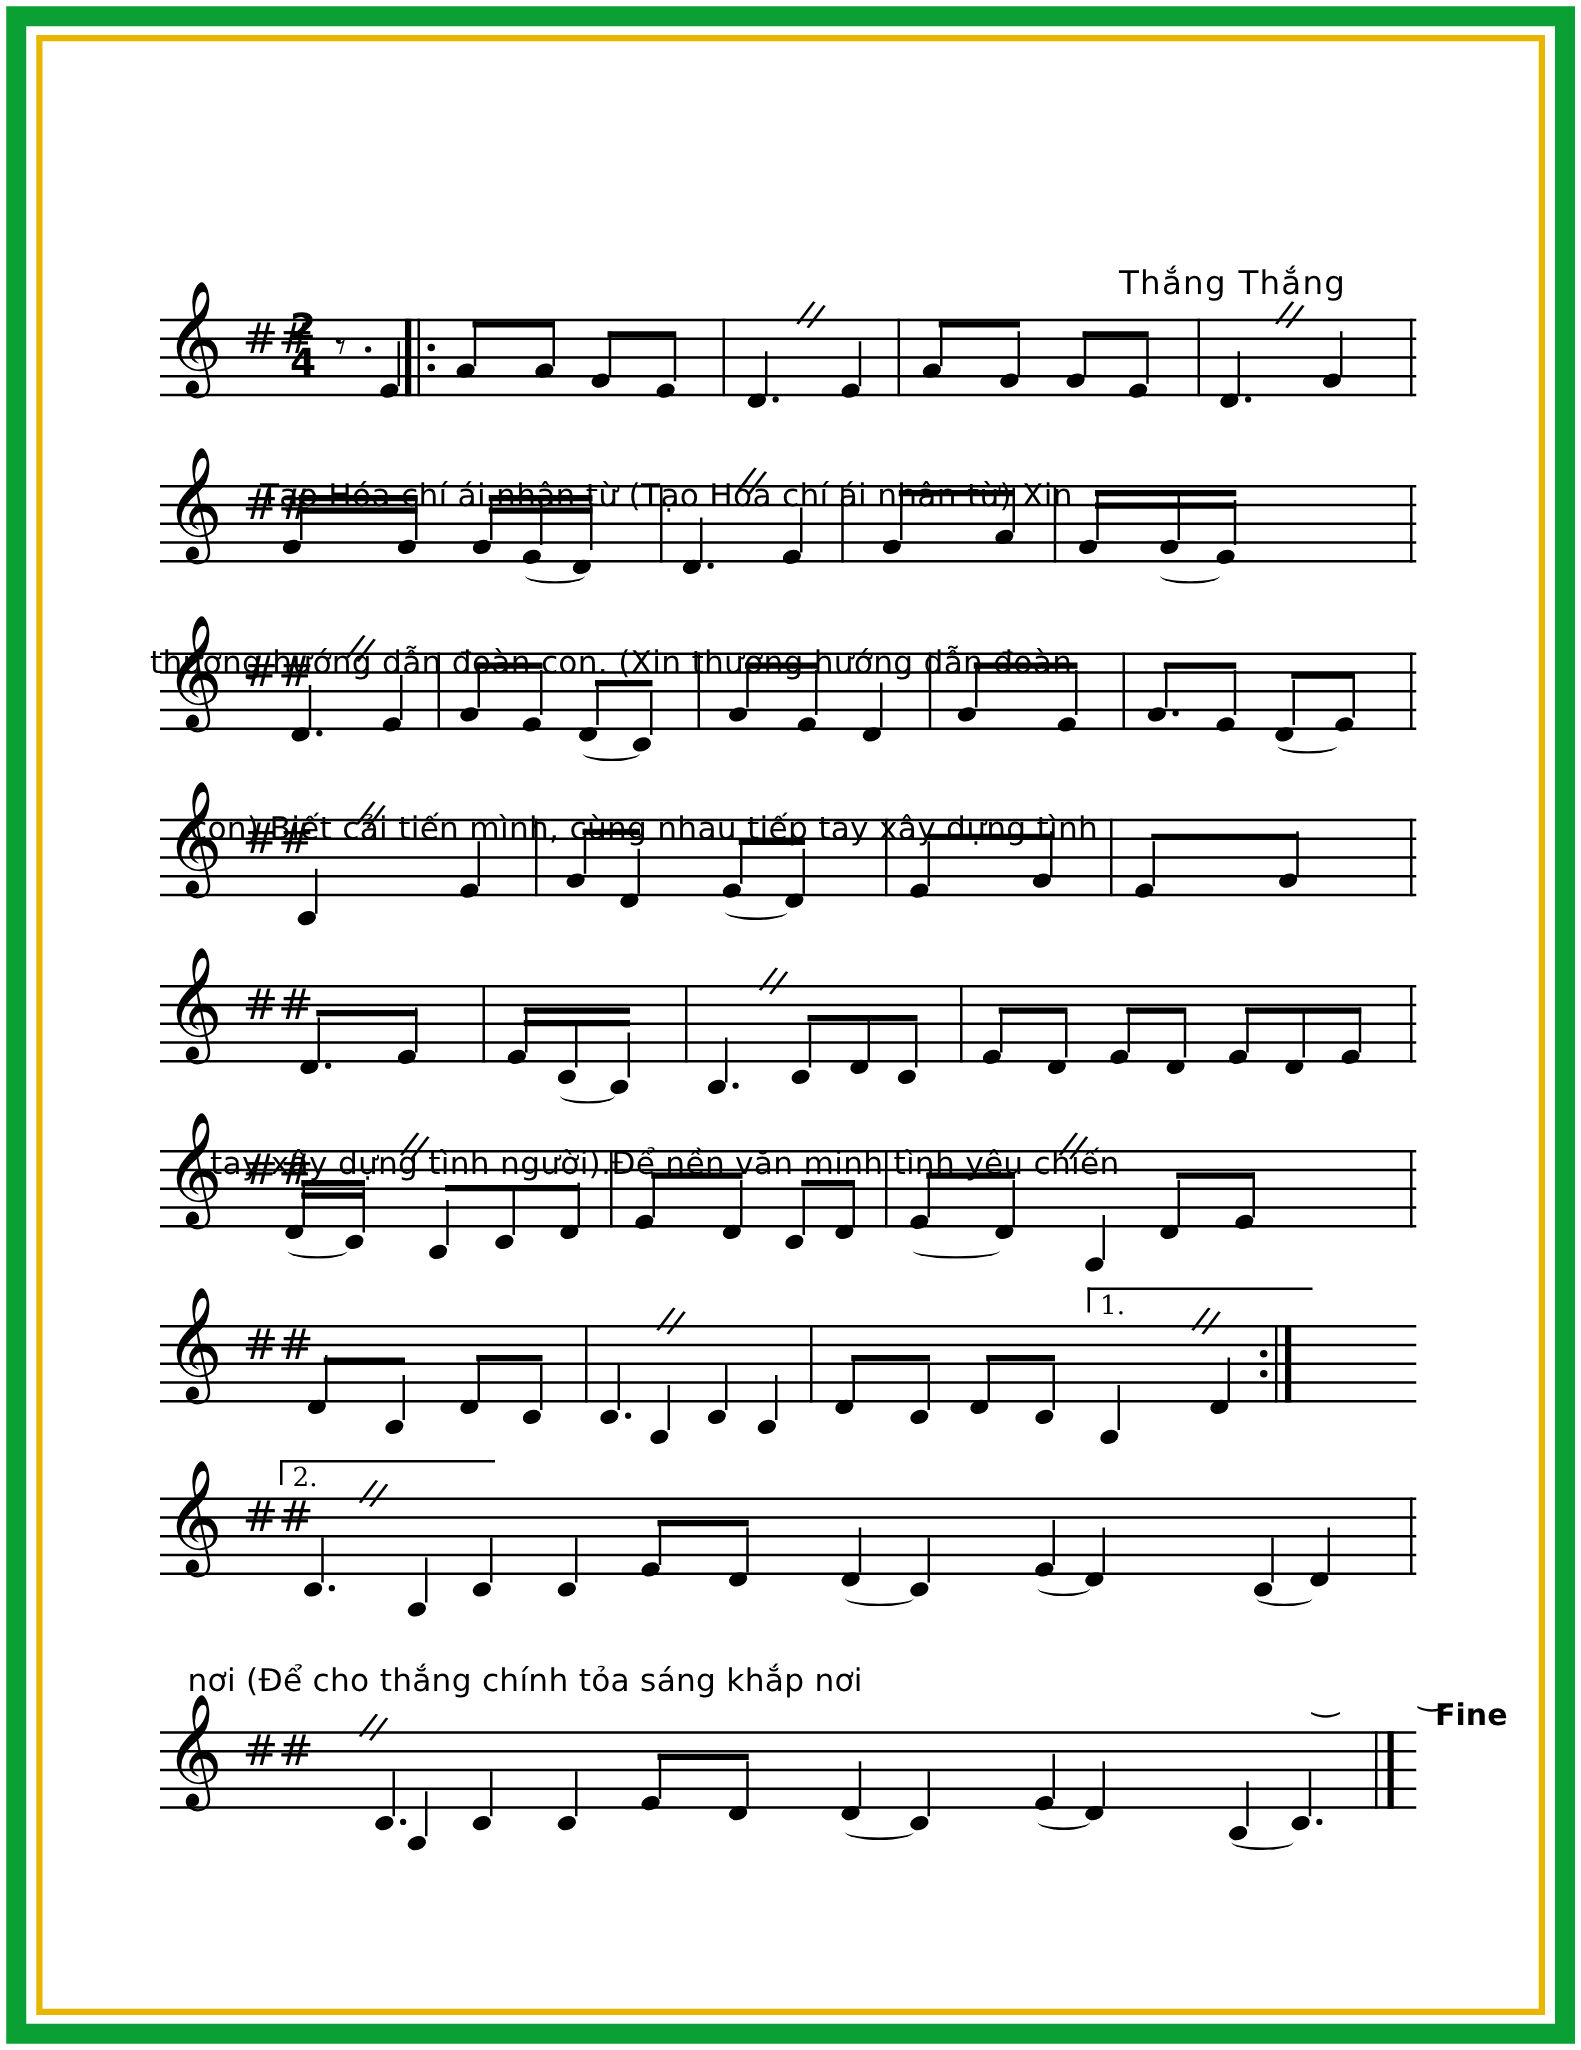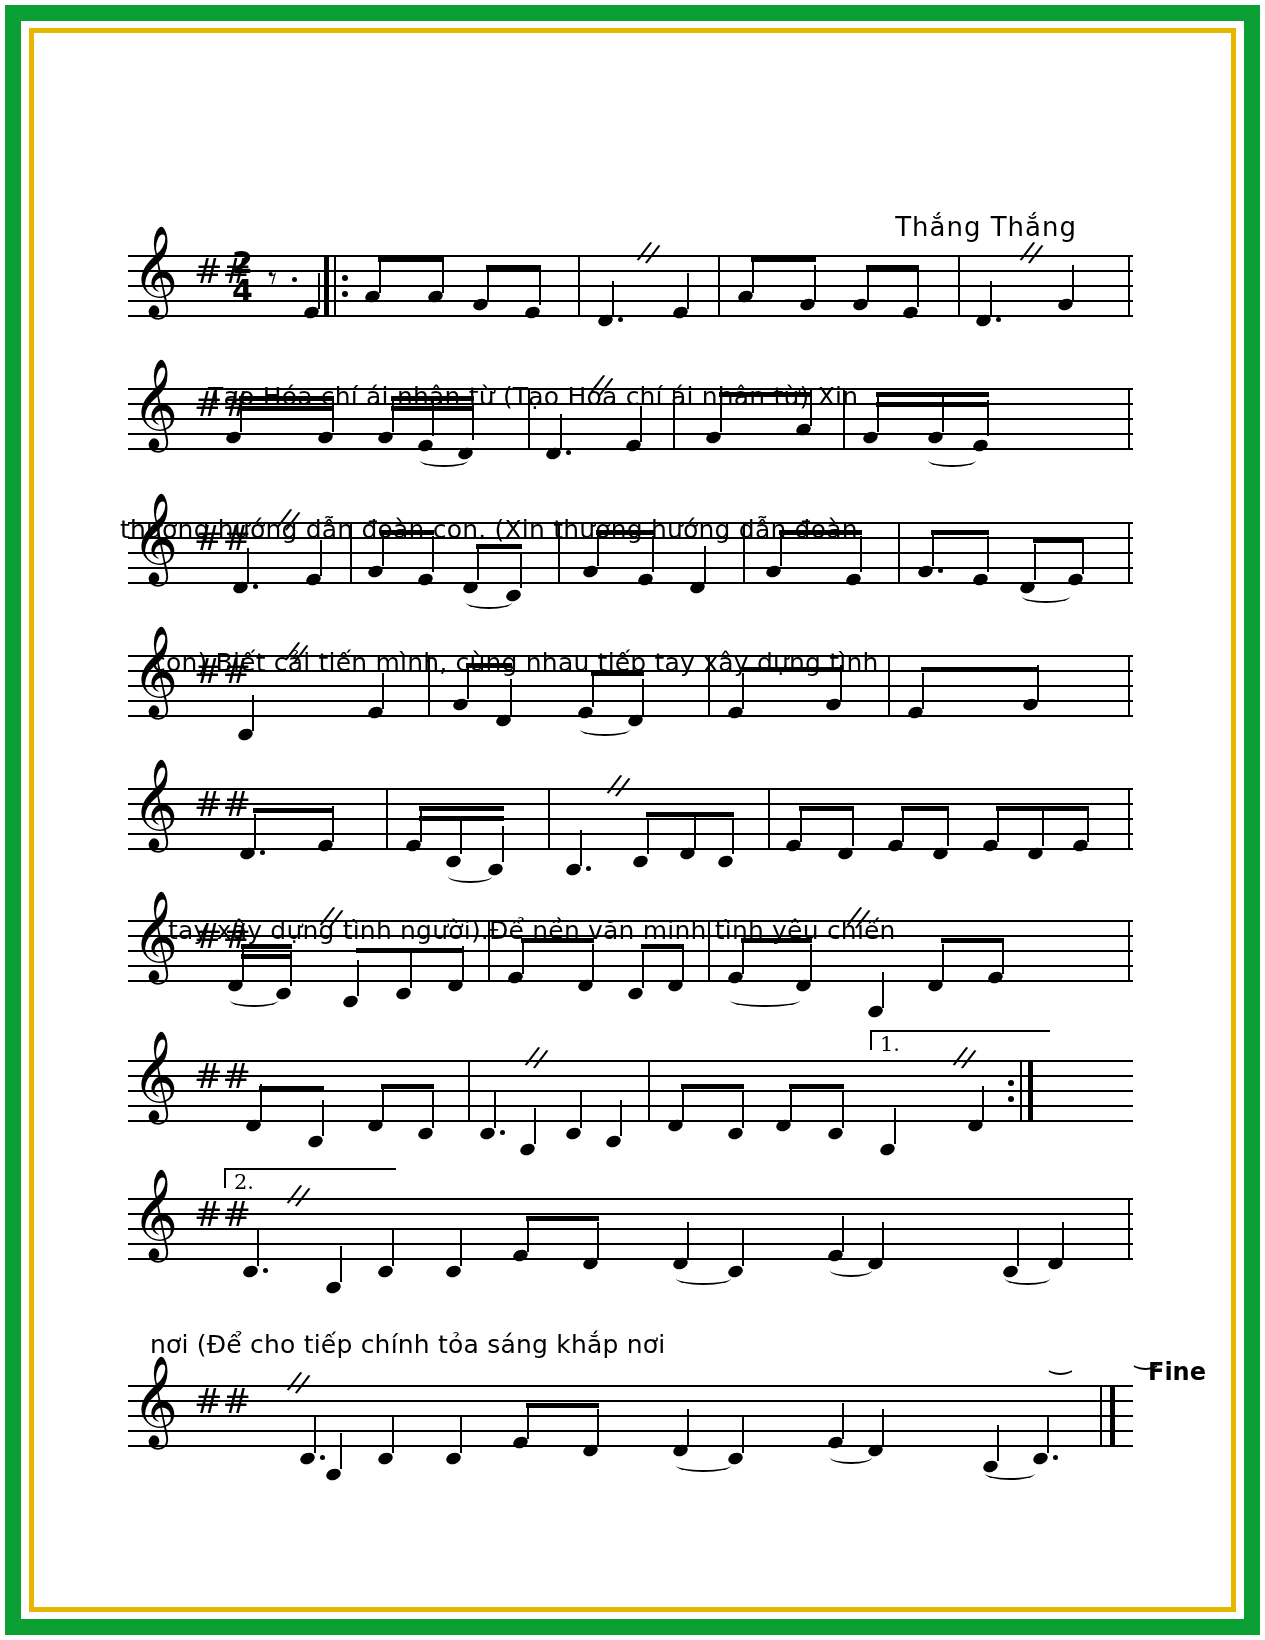--- a/index.html
+++ b/index.html
@@ -687,21 +687,21 @@
       <div class="stem" style="left:754px; top:24px;"></div>
       <div class="slur" style="left:702px; top:66px; width:42px;"></div>
 
       <div class="note" style="left:875px; top:68px;"></div>
       <div class="stem" style="left:889px; top:32px;"></div>
       <div class="note" style="left:920px; top:60px;"></div>
       <div class="stem" style="left:934px; top:24px;"></div>
       <div class="slur" style="left:877px; top:74px; width:45px;"></div>
       <div class="barline" style="left:1000px;"></div>
     </div>
-    <div class="lyrics" style="top:1290px; left:110px;">nơi   (Để  cho  tiếp   chính tỏa      sáng         khắp       nơi</div>
+    <div class="lyrics" style="top:1290px; left:110px;">nơi   (Để  cho  thắng   chính tỏa      sáng         khắp       nơi</div>
 
     <div class="fermata" style="left:1010px; top:1305px;">‿</div>
     <div class="fermata" style="left:1095px; top:1300px;">‿</div>
     <div class="fine" style="left:1108px; top:1318px;">Fine</div>
 
     <div class="system" style="top:1345px;">
       <div class="staff">
         <div class="line l1"></div>
           <div class="line l2"></div>
           <div class="line l3"></div>

